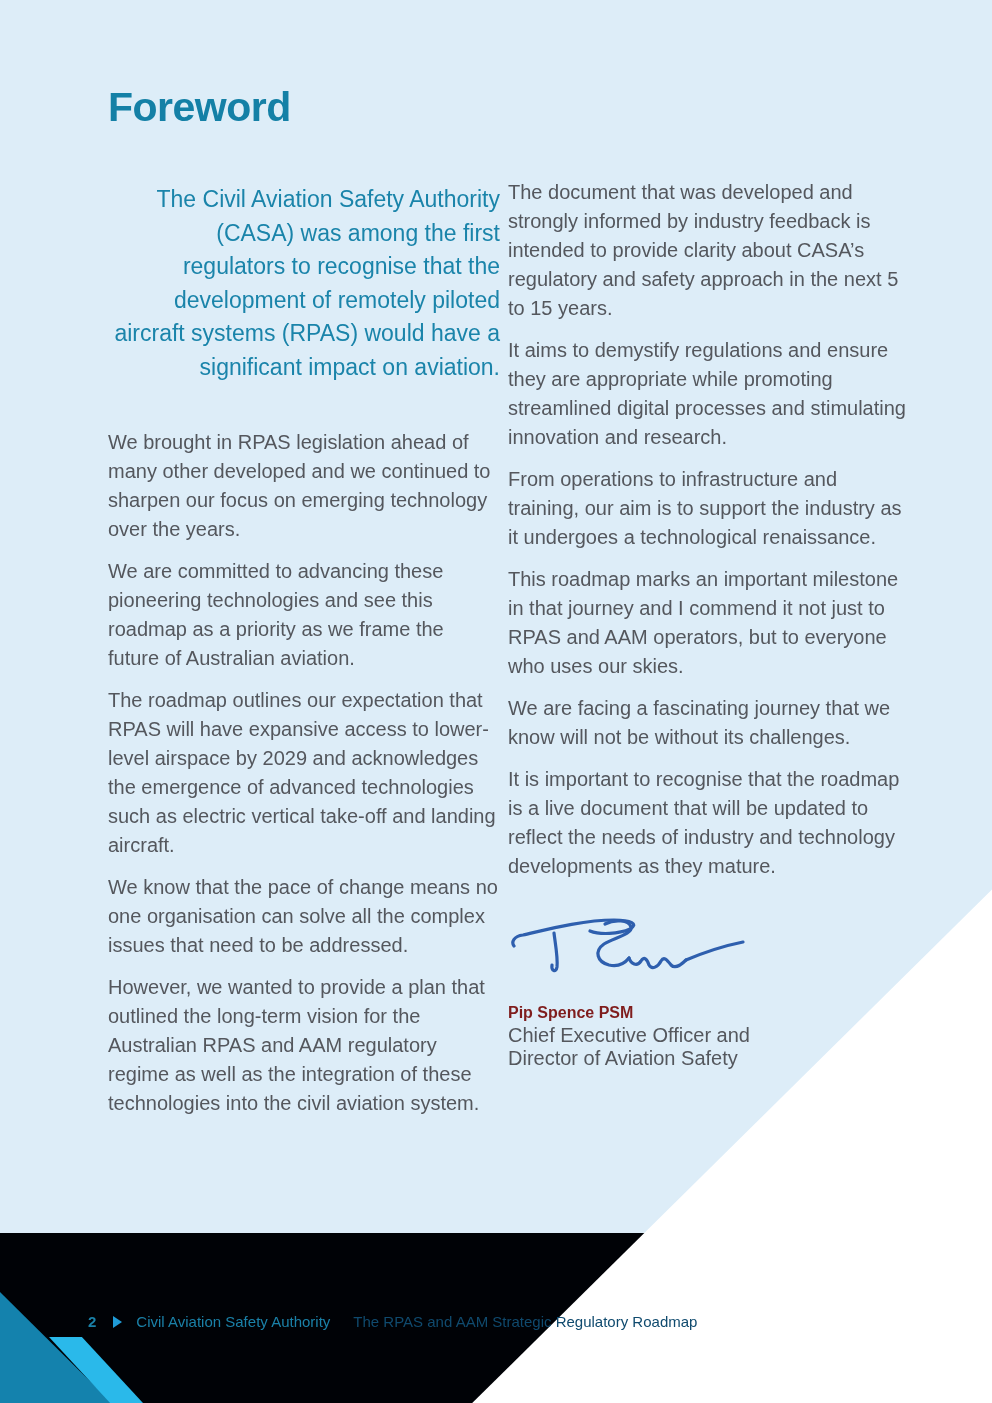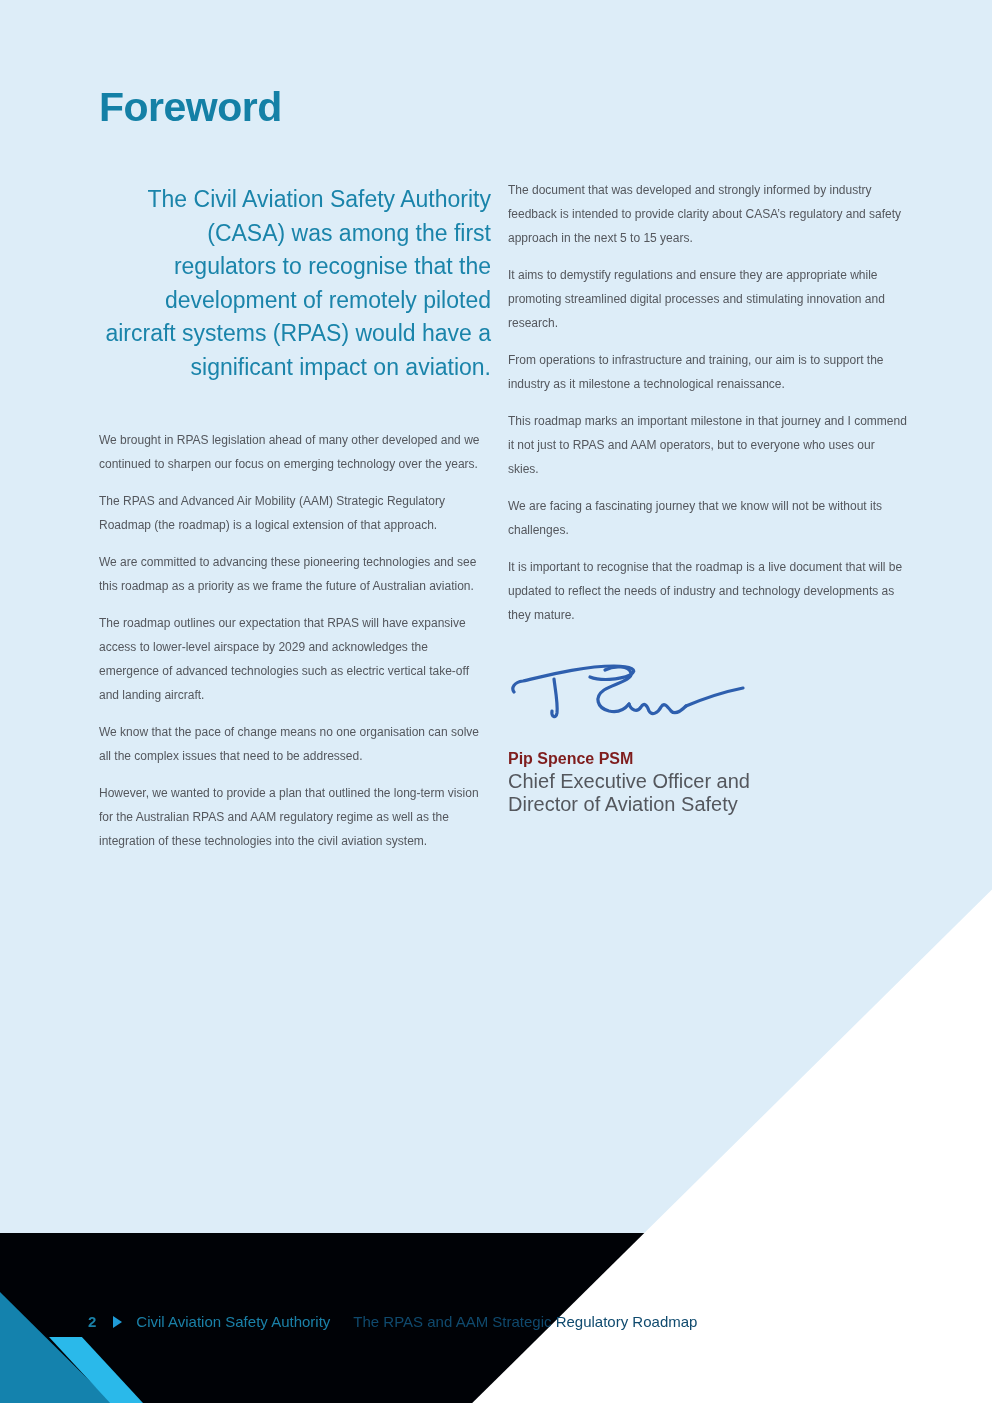--- a/index.html
+++ b/index.html
@@ -50,21 +50,21 @@
   }
 
   
   .content {
     position: absolute;
     inset: 0;
     z-index: 4;
   }
   .col-left {
     position: absolute;
-    left: 99px; top: 84px;
+    left: 108px; top: 84px;
     width: 392px;
   }
   .col-right {
     position: absolute;
     left: 508px; top: 178px;
     width: 400px;
   }
   h1.page-title {
     margin: 0 0 52px 0;
     font-size: 41px;
@@ -74,22 +74,22 @@
   }
   p.lead {
     margin: 0 0 44px 0;
     font-size: 23px;
     line-height: 33.5px;
     color: #1a84aa;
     text-align: right;
   }
   .body-copy p {
     margin: 0 0 13px 0;
-    font-size: 12px;
-    line-height: 24px;
+    font-size: 20px;
+    line-height: 29px;
     color: #54575d;
   }
   .body-copy p:last-child { margin-bottom: 0; }
 
   
   .signature-block { margin-top: 36px; }
   .signature-svg { display: block; margin: 0 0 22px 2px; }
   .sig-name {
     margin: 0;
     font-size: 16px;
@@ -146,33 +146,32 @@
   <div class="corner-teal-triangle"></div>
   <div class="corner-cyan-stripe"></div>
 
   <div class="content">
 
     <section class="col-left">
       <h1 class="page-title">Foreword</h1>
       <p class="lead">The Civil Aviation Safety Authority (CASA) was among the first regulators to recognise that the development of remotely piloted aircraft systems (RPAS) would have a significant impact on aviation.</p>
       <div class="body-copy">
         <p>We brought in RPAS legislation ahead of many other developed and we continued to sharpen our focus on emerging technology over the years.</p>
-        <p>The RPAS and Advanced Air Mobility (AAM) Strategic Regulatory Roadmap (the roadmap) is a logical extension of that approach.</p>
         <p>We are committed to advancing these pioneering technologies and see this roadmap as a priority as we frame the future of Australian aviation.</p>
         <p>The roadmap outlines our expectation that RPAS will have expansive access to lower-level airspace by 2029 and acknowledges the emergence of advanced technologies such as electric vertical take-off and landing aircraft.</p>
         <p>We know that the pace of change means no one organisation can solve all the complex issues that need to be addressed.</p>
         <p>However, we wanted to provide a plan that outlined the long-term vision for the Australian RPAS and AAM regulatory regime as well as the integration of these technologies into the civil aviation system.</p>
       </div>
     </section>
 
     <section class="col-right">
       <div class="body-copy">
         <p>The document that was developed and strongly informed by industry feedback is intended to provide clarity about CASA’s regulatory and safety approach in the next 5 to 15 years.</p>
         <p>It aims to demystify regulations and ensure they are appropriate while promoting streamlined digital processes and stimulating innovation and research.</p>
-        <p>From operations to infrastructure and training, our aim is to support the industry as it milestone a technological renaissance.</p>
+        <p>From operations to infrastructure and training, our aim is to support the industry as it undergoes a technological renaissance.</p>
         <p>This roadmap marks an important milestone in that journey and I commend it not just to RPAS and AAM operators, but to everyone who uses our skies.</p>
         <p>We are facing a fascinating journey that we know will not be without its challenges.</p>
         <p>It is important to recognise that the roadmap is a live document that will be updated to reflect the needs of industry and technology developments as they mature.</p>
       </div>
 
       <div class="signature-block">
         <svg class="signature-svg" width="238" height="62" viewBox="0 0 238 62" fill="none">
           <g stroke="#2e5fae" stroke-width="3.2" stroke-linecap="round" fill="none">
 
             <path d="M4,29 C1,25 4,19 13,18 C35,13 72,3 104,3 C121,3 129,7 120,12 C109,17 90,18 80,14"></path>

